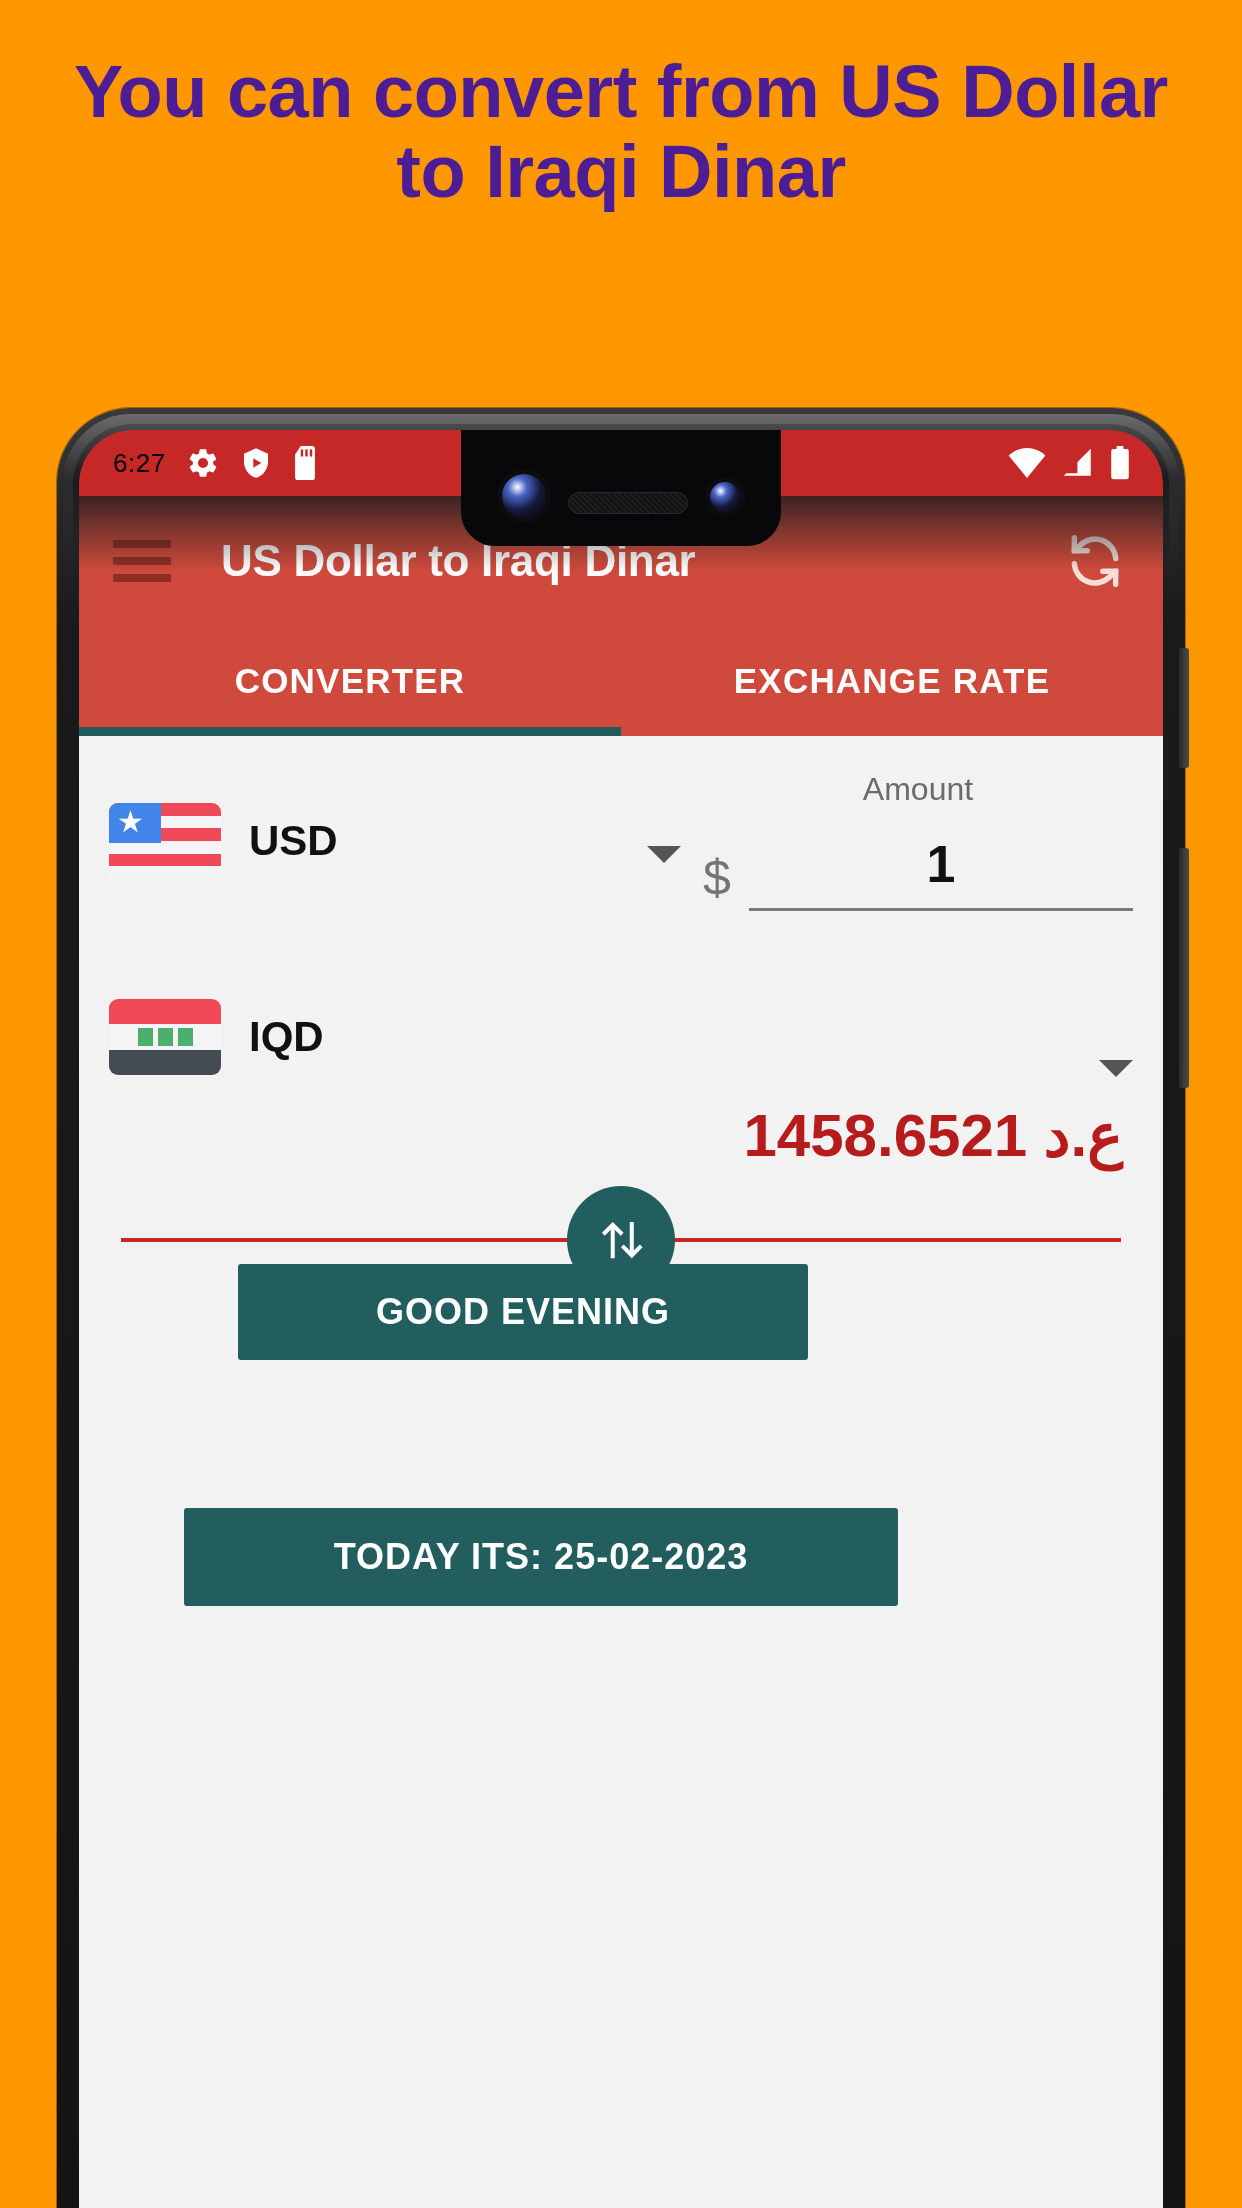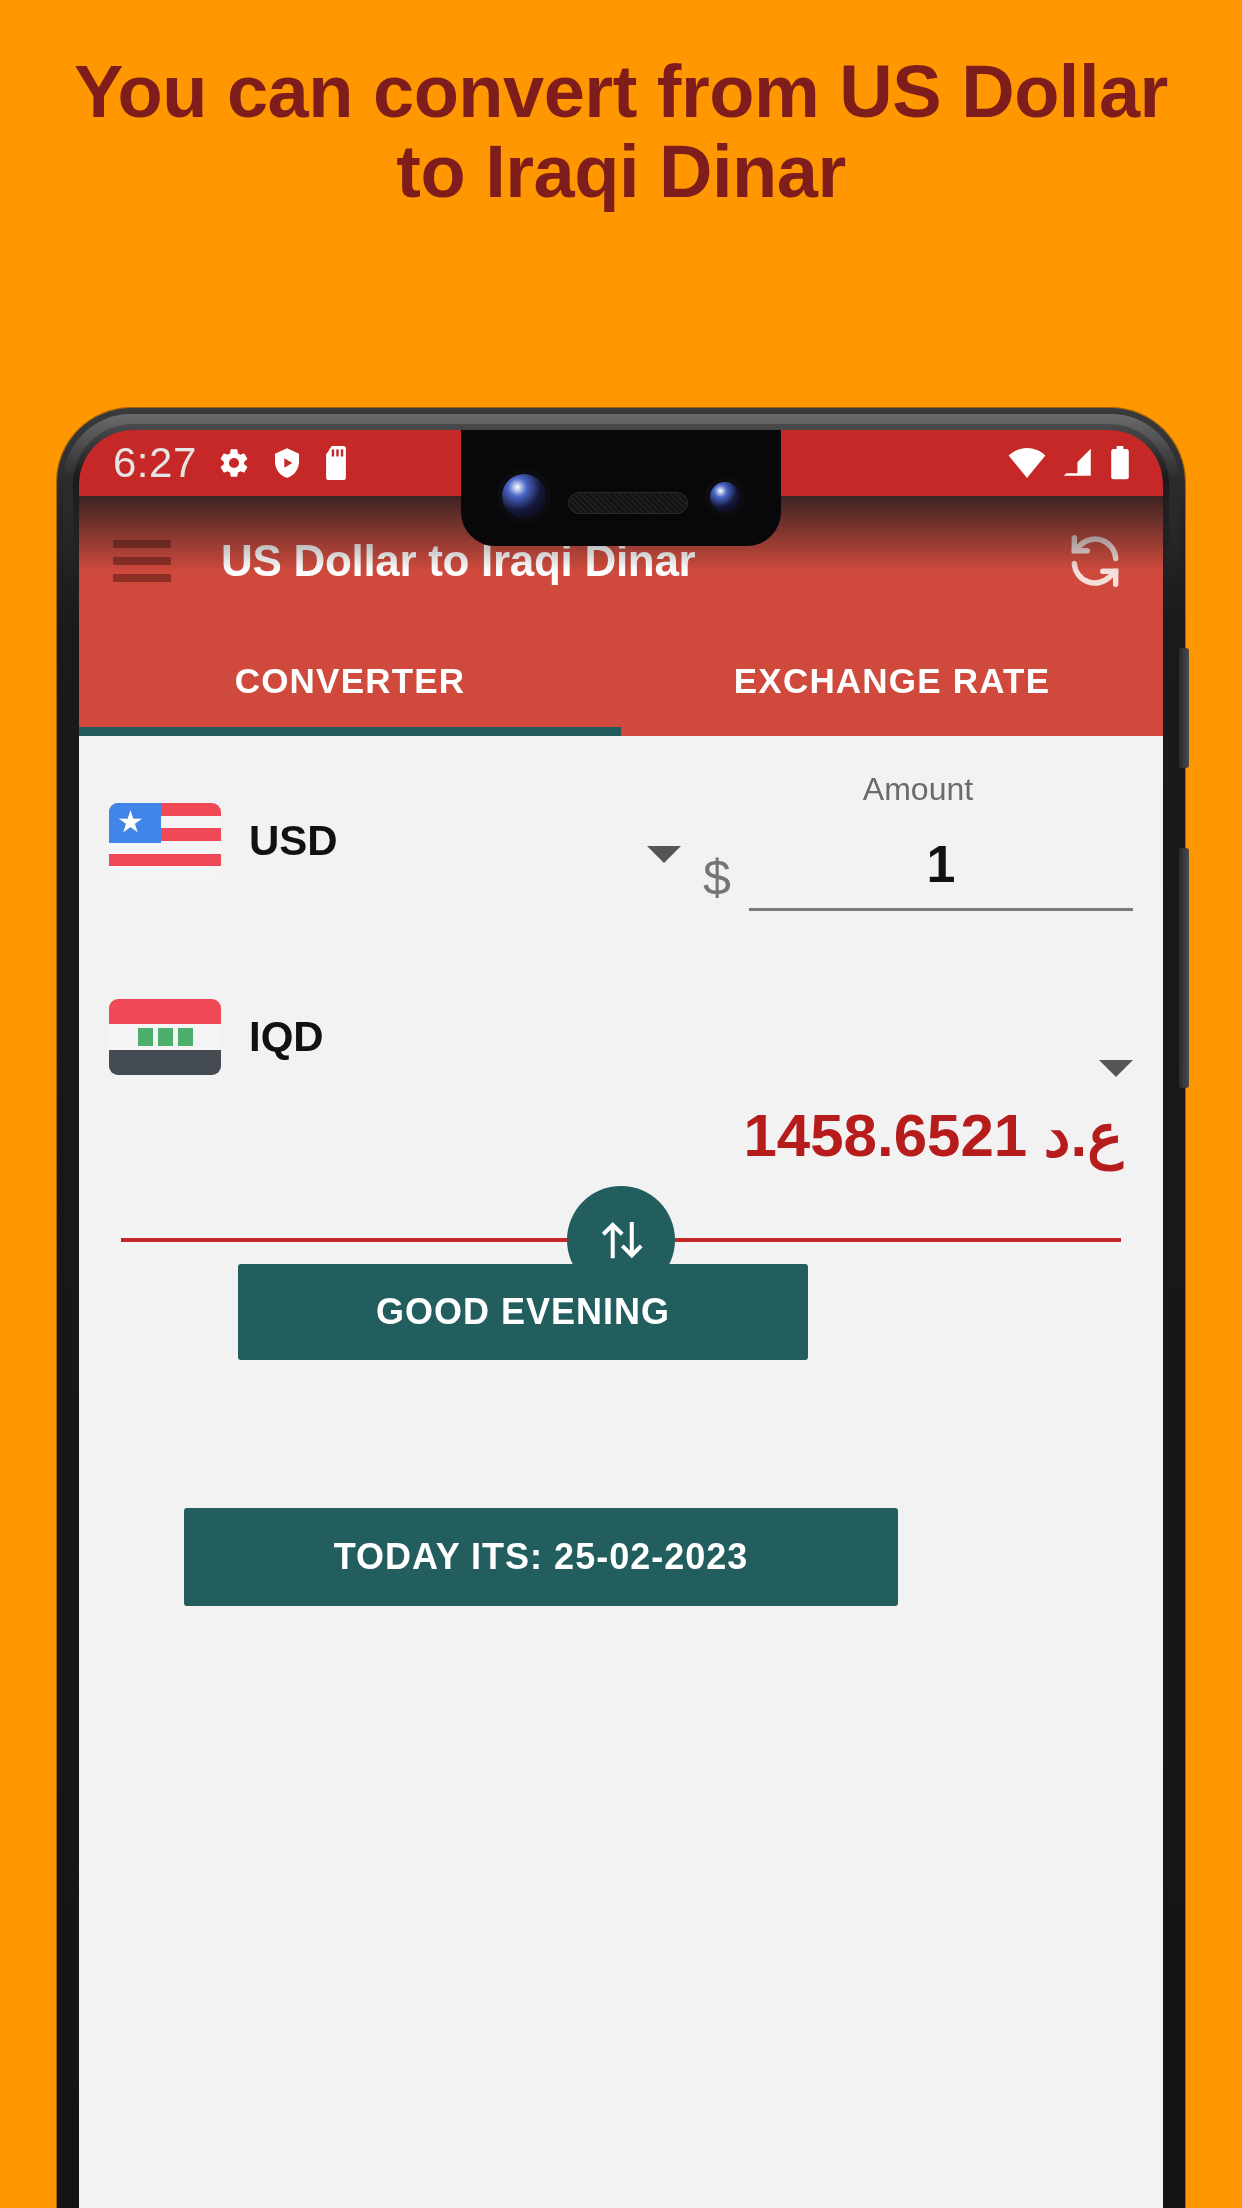--- a/index.html
+++ b/index.html
@@ -16,21 +16,21 @@
     position: relative;
   }
 
   
   .promo {
     position: absolute;
     top: 52px;
     left: 60px;
     width: 1122px;
     text-align: center;
-    color: #7f1d1d;
+    color: #4c1d95;
     font-size: 74px;
     font-weight: bold;
     line-height: 1.08;
     letter-spacing: -0.5px;
   }
 
   
   .device {
     position: absolute;
     left: 57px;
@@ -86,21 +86,21 @@
     height: 66px;
     background: #C62828;
     display: flex;
     align-items: center;
     justify-content: space-between;
     padding: 0 26px 0 34px;
     border-radius: 54px 54px 0 0;
     z-index: 1;
   }
   .sb-left { display: flex; align-items: center; gap: 20px; }
-  .sb-time { color: #e5e5e5; font-size: 42px; letter-spacing: 0.5px; }
+  .sb-time { color: #000000; font-size: 26px; letter-spacing: 0.5px; }
   .sb-right { display: flex; align-items: center; gap: 14px; padding-right: 6px; }
   .sb-icon { display: block; }
 
   
   .notch {
     position: absolute;
     top: 0;
     left: 50%;
     transform: translateX(-50%);
     width: 320px;

